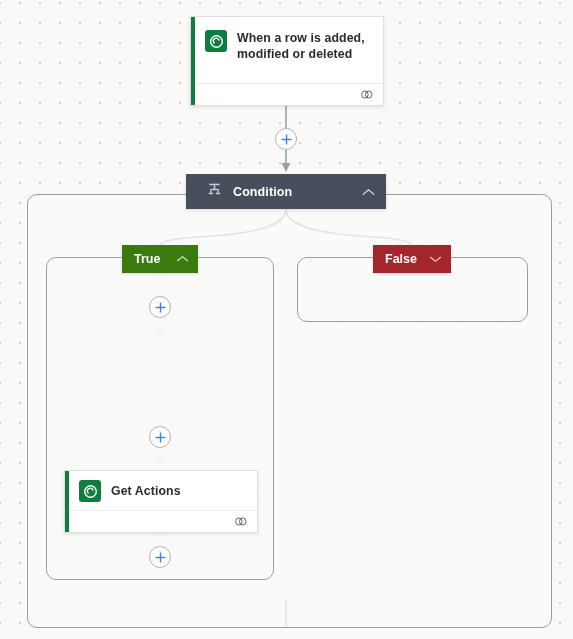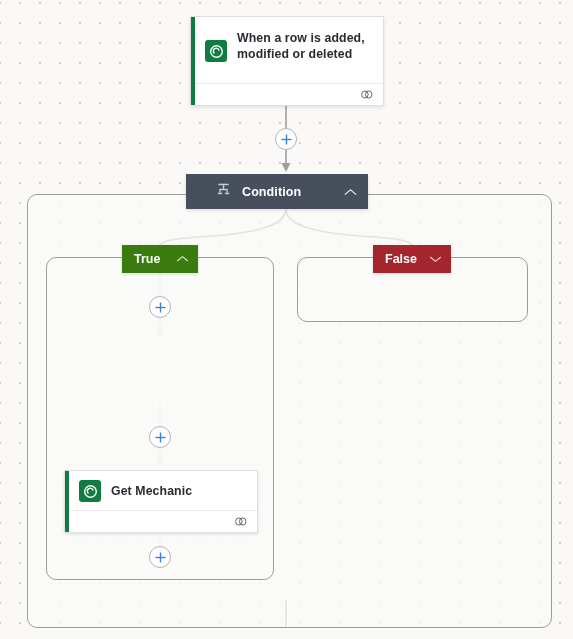--- a/index.html
+++ b/index.html
@@ -109,46 +109,46 @@
     padding-right: 9px;
     box-sizing: border-box;
   }
 
   #trigger-card {
     left: 190px;
     top: 16px;
     width: 194px;
     height: 90px;
   }
-  #trigger-card .card-head { align-items: flex-end; padding-top: 13px; }
+  #trigger-card .card-head { align-items: flex-start; padding-top: 13px; }
   #trigger-card .card-icon { margin-top: 0px; }
   #get-customer-card {
     left: 64px;
     top: 340px;
     width: 194px;
     height: 63px;
   }
   #get-mechanic-card {
     left: 64px;
     top: 470px;
     width: 194px;
     height: 63px;
   }
 
   
   #condition-node {
     position: absolute;
     left: 186px;
     top: 174px;
-    width: 182px;
+    width: 200px;
     height: 35px;
     background: #484f5c;
     display: flex;
     align-items: center;
-    padding: 0 11px 0 30px;
+    padding: 0 11px 0 21px;
     box-sizing: border-box;
     box-shadow: 0 1.6px 3.6px rgba(0,0,0,0.13);
   }
   #condition-node .cond-title {
     color: #ffffff;
     font-size: 12.5px;
     font-weight: 600;
     margin-left: 11px;
     flex: 1 1 auto;
     letter-spacing: 0.1px;
@@ -339,21 +339,21 @@
 
   <div class="card" id="get-mechanic-card">
     <div class="accent"></div>
     <div class="card-head">
       <span class="card-icon">
         <svg width="15" height="15" viewBox="0 0 16 16" xmlns="http://www.w3.org/2000/svg">
           <circle cx="8" cy="8" r="6.2" fill="none" stroke="#ffffff" stroke-width="1.5"></circle>
           <path d="M5.4 9.6 A3.1 3.1 0 1 1 10.6 6.4" fill="none" stroke="#ffffff" stroke-width="1.5" stroke-linecap="round"></path>
         </svg>
       </span>
-      <span class="card-title">Get Mechanic</span>
+      <span class="card-title">Get Actions</span>
     </div>
     <div class="card-foot">
       <span>
         <svg width="14" height="11" viewBox="0 0 18 13" xmlns="http://www.w3.org/2000/svg">
           <ellipse cx="6.3" cy="6.5" rx="4.2" ry="4.6" fill="none" stroke="#5a5a5a" stroke-width="1.2"></ellipse>
           <ellipse cx="11.2" cy="6.5" rx="4.2" ry="4.6" fill="none" stroke="#5a5a5a" stroke-width="1.2"></ellipse>
         </svg>
       </span>
     </div>
   </div>

